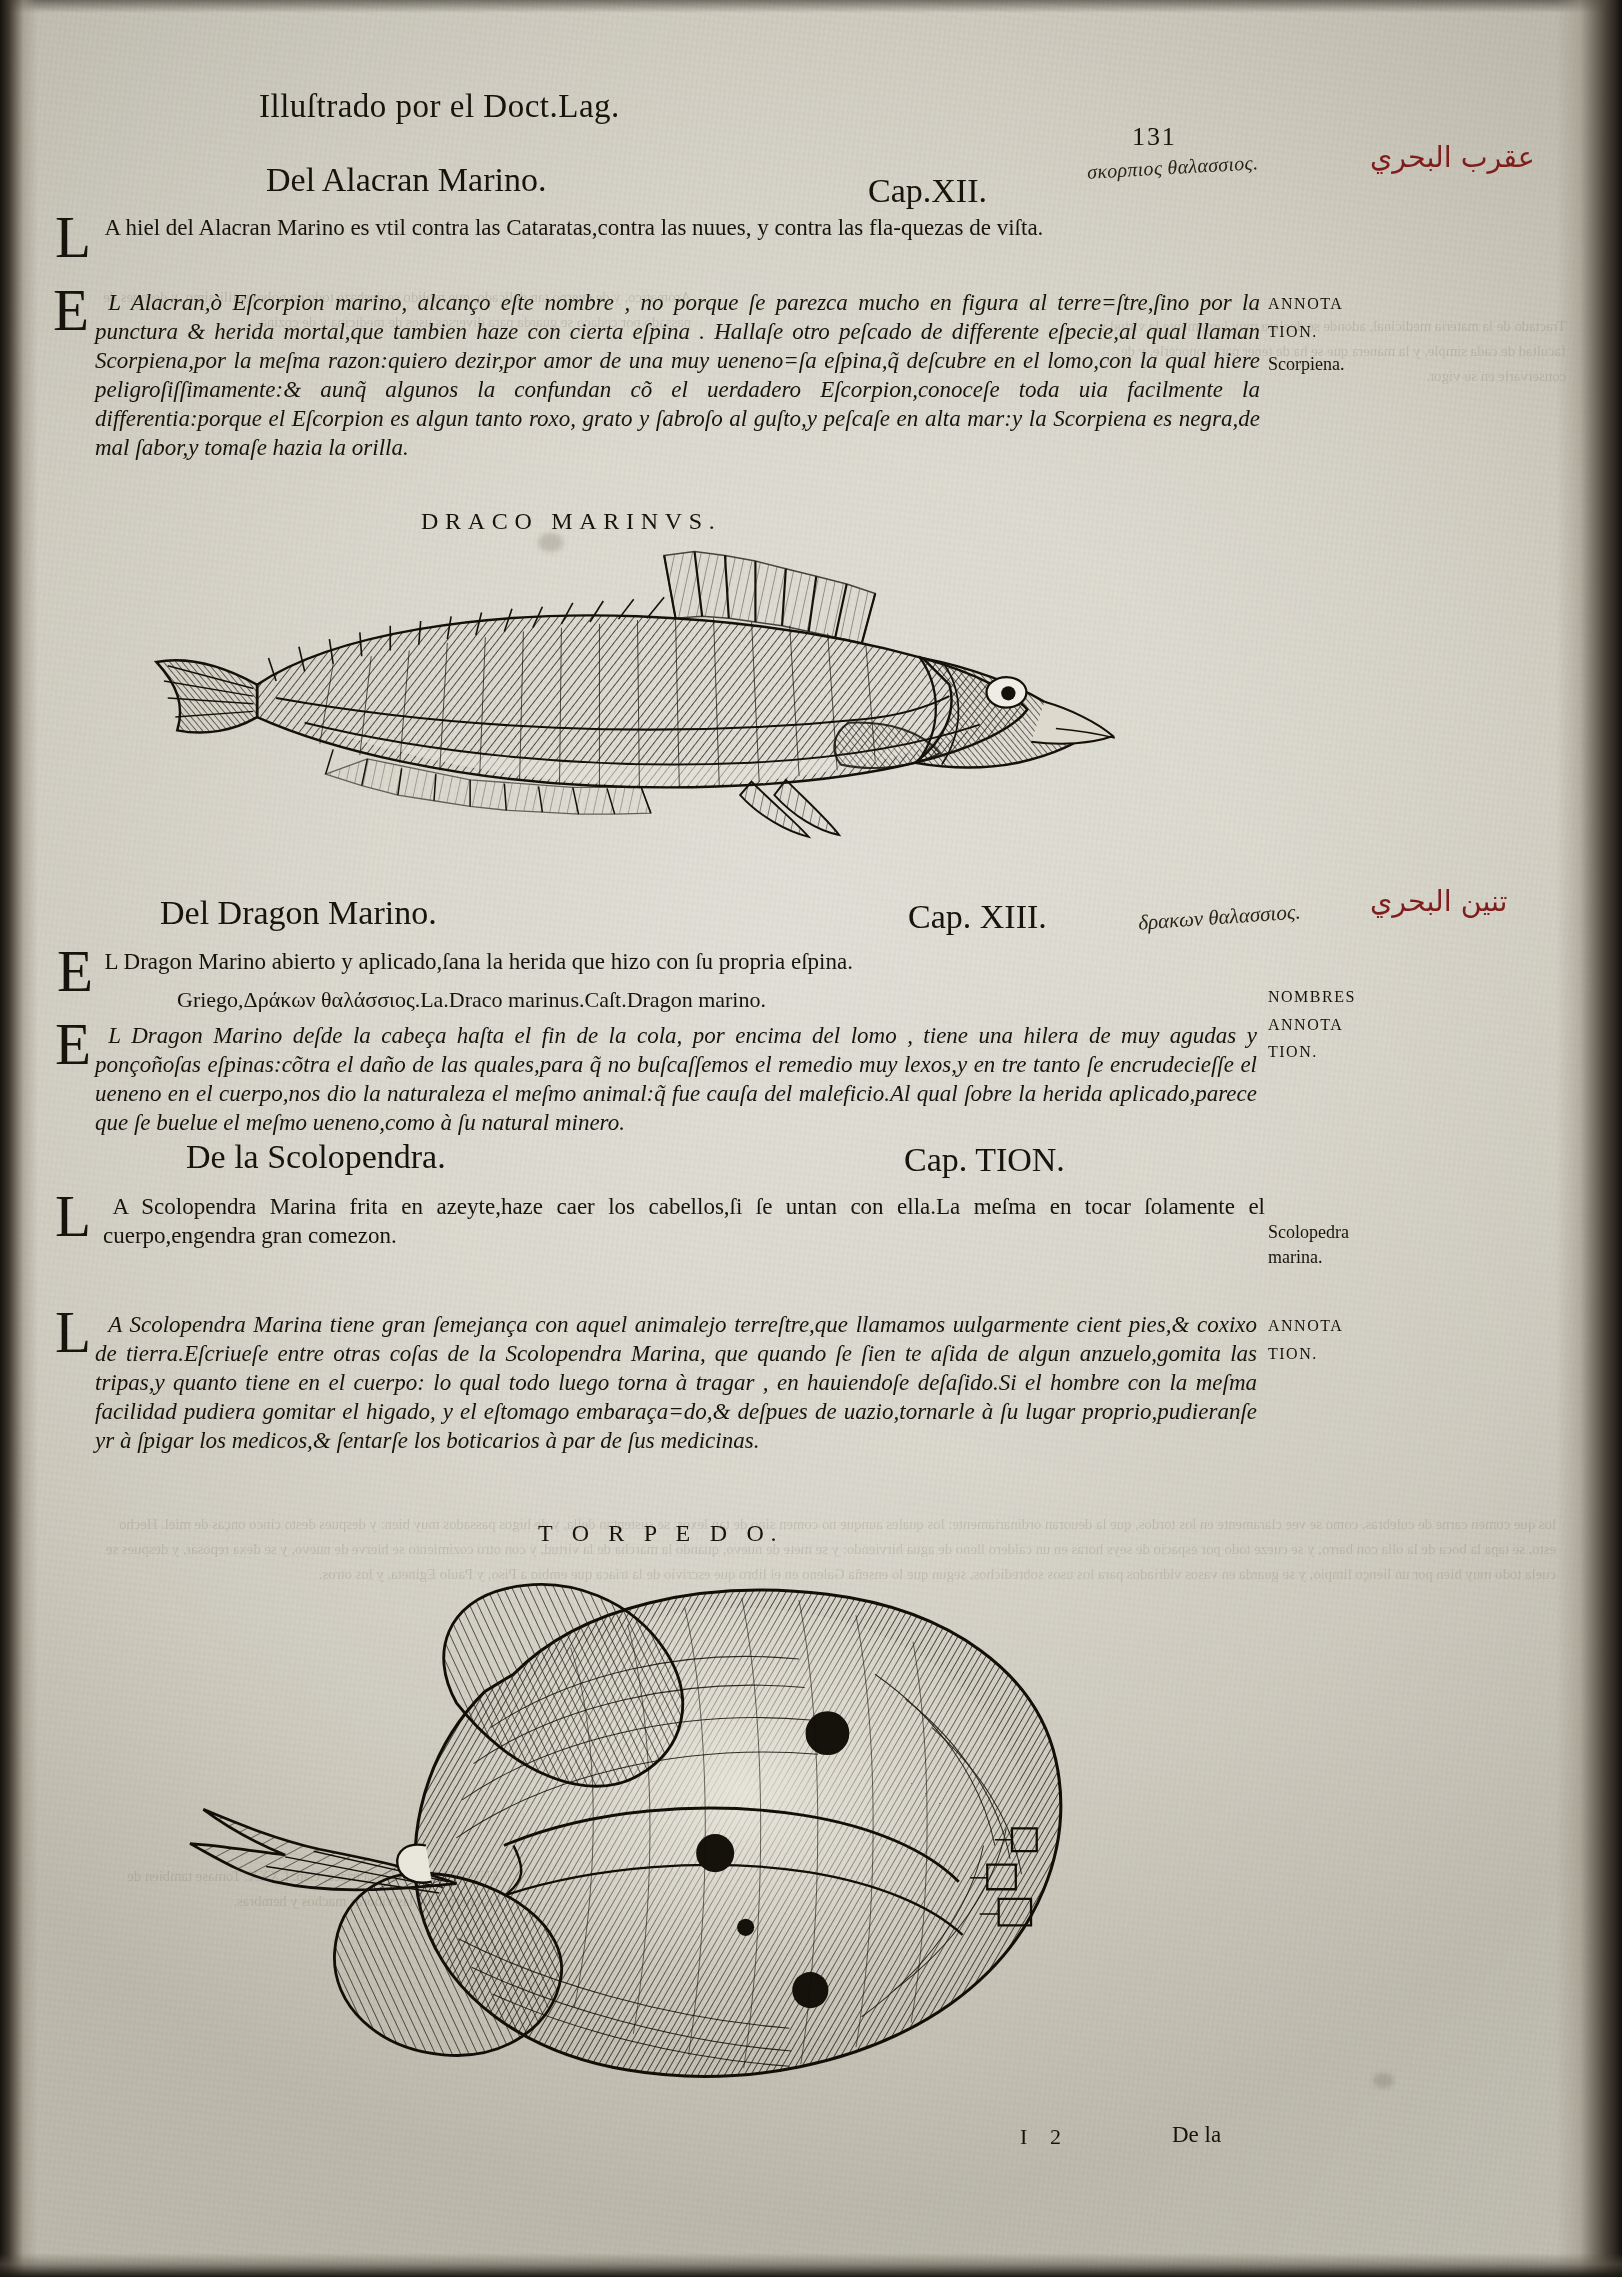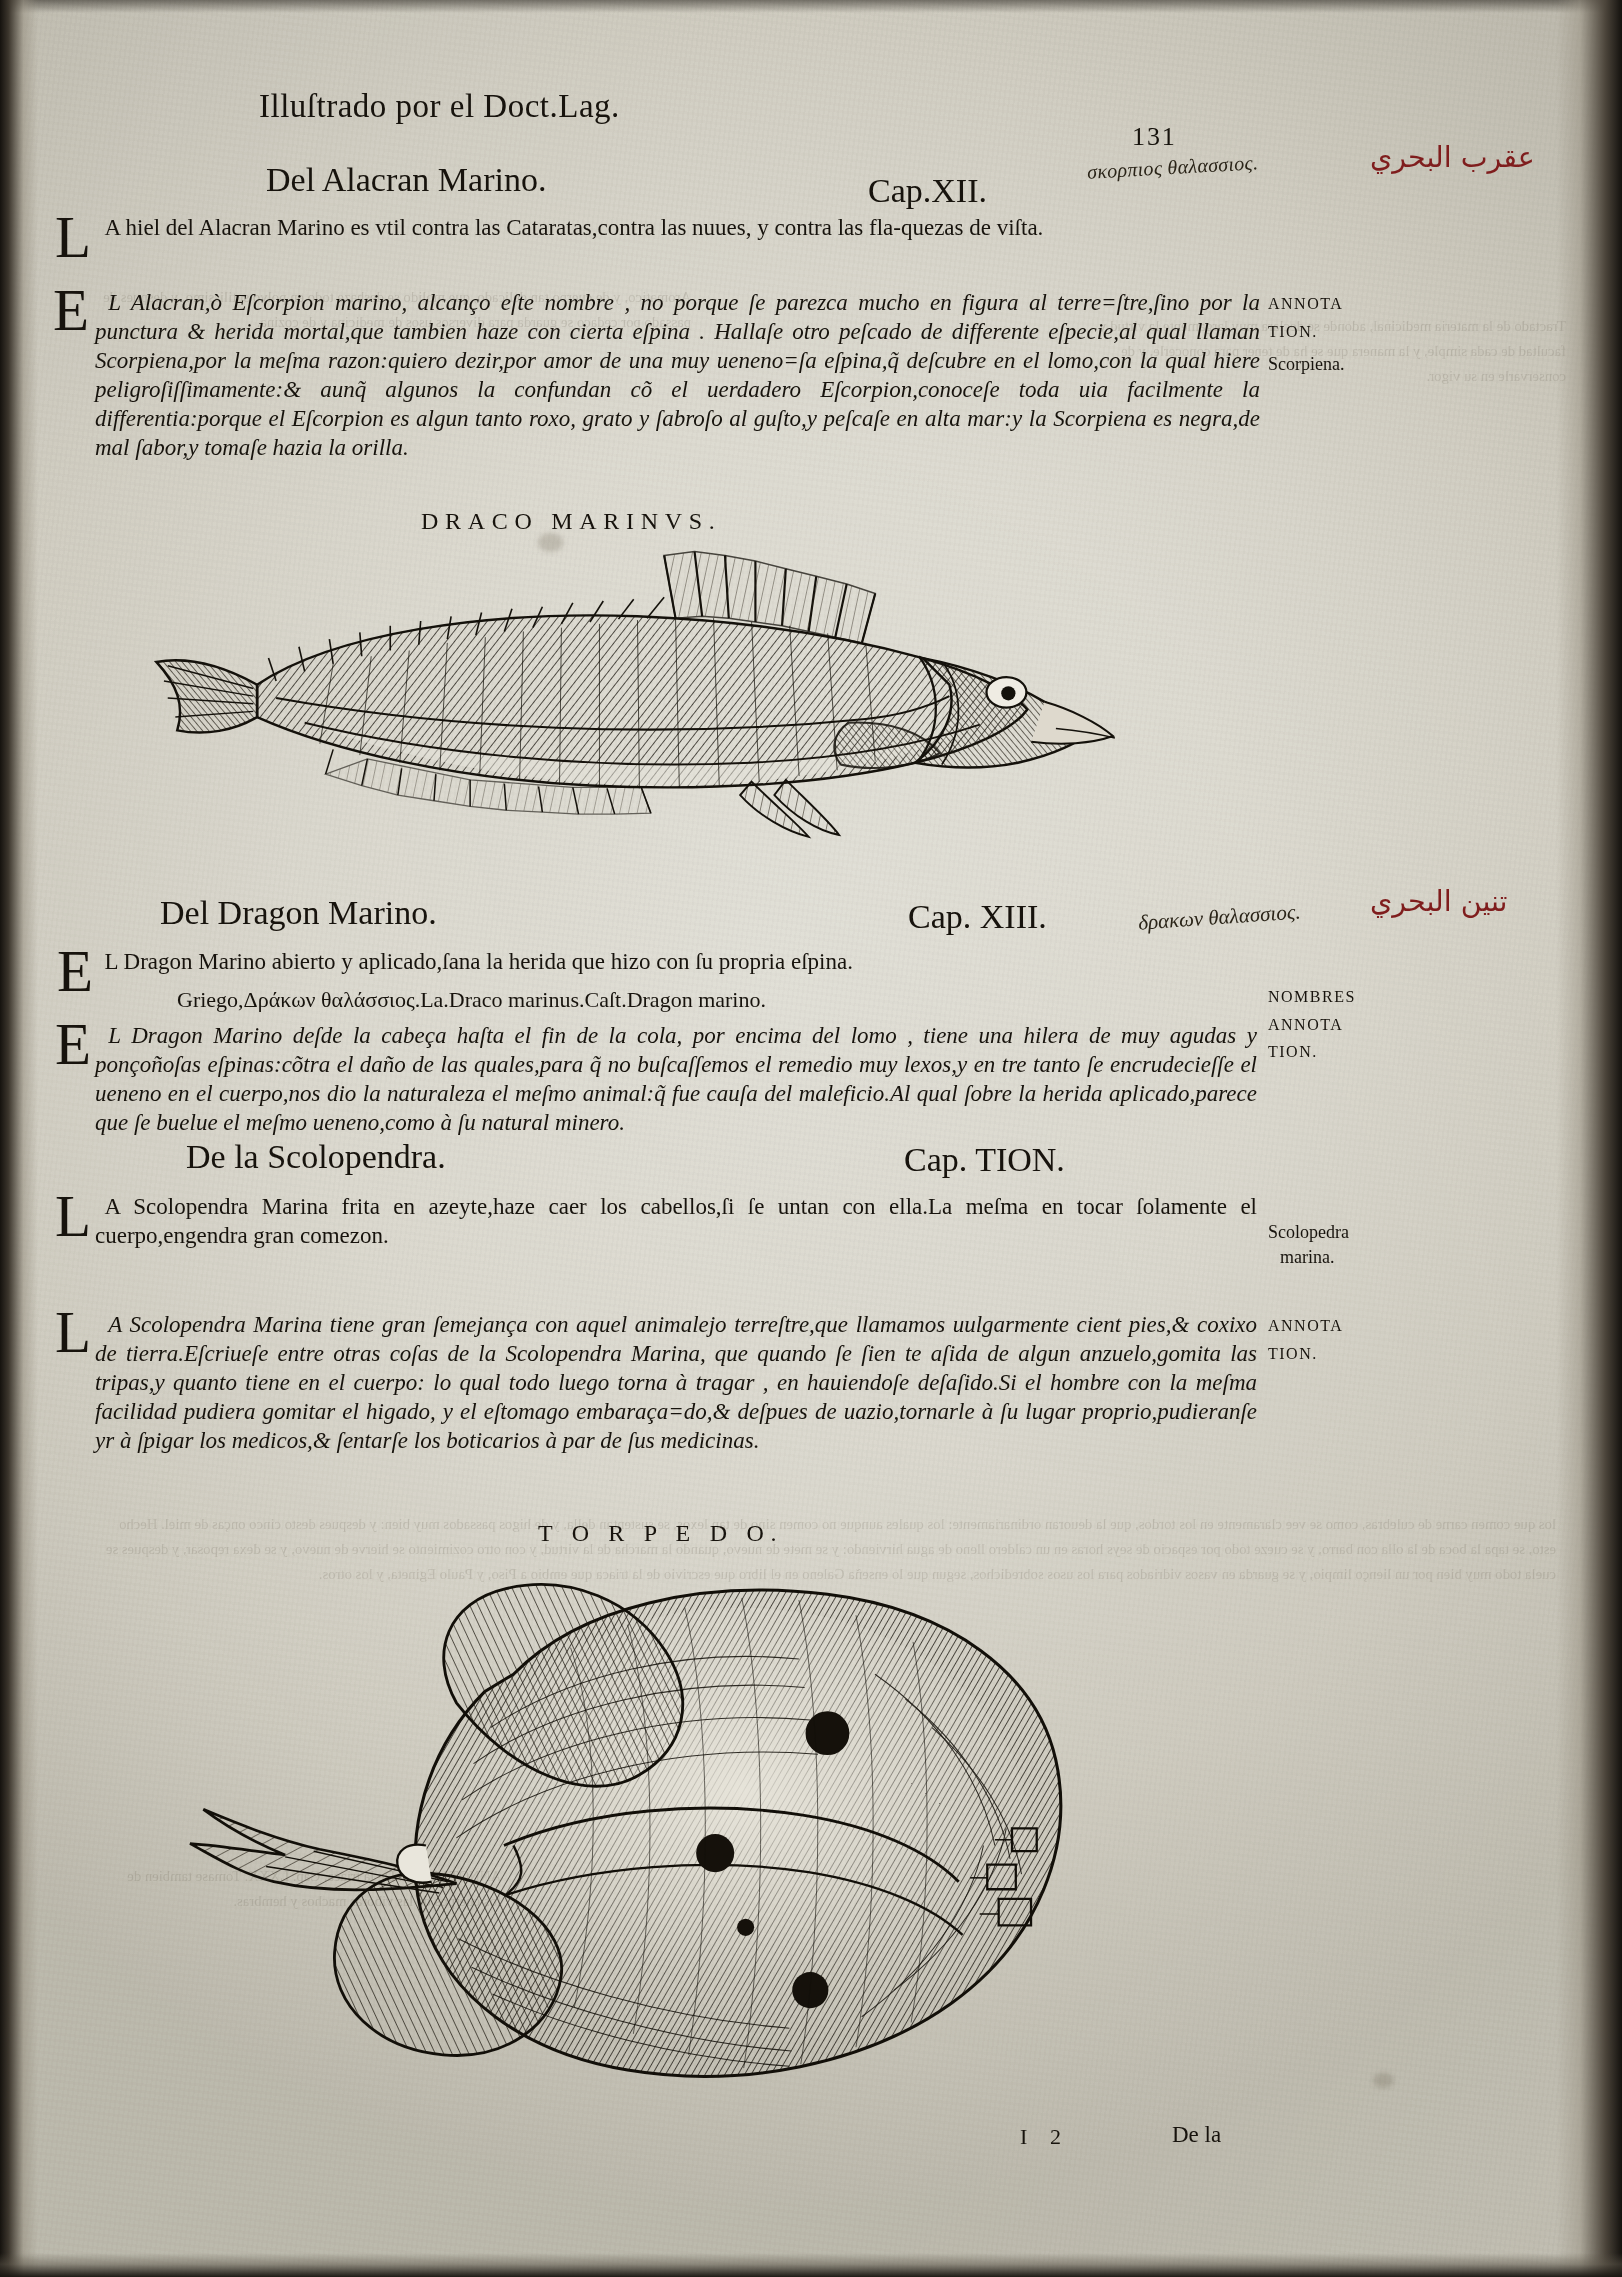--- a/index.html
+++ b/index.html
@@ -254,24 +254,24 @@
   <div class="blk ink ital" style="left:95px;top:1021px;width:1162px;text-indent:13.3px;">L Dragon Marino deſde la cabeça haſta el fin de la cola, por encima del lomo , tiene una hilera de muy agudas y ponçoñoſas eſpinas:cõtra el daño de las quales,para q̃ no buſcaſſemos el remedio muy lexos,y en tre tanto ſe encrudecieſſe el ueneno en el cuerpo,nos dio la naturaleza el meſmo animal:q̃ fue cauſa del maleficio.Al qual ſobre la herida aplicado,parece que ſe buelue el meſmo ueneno,como à ſu natural minero.</div>
 
   <div class="blk ink smallcapmarg" style="left:1268px;top:986px;">Nombres</div>
   <div class="blk ink smallcapmarg" style="left:1268px;top:1014px;">Annota</div>
   <div class="blk ink smallcapmarg" style="left:1268px;top:1041px;">tion.</div>
 
   <div class="blk ink chaphead" style="left:186px;top:1138px;">De la Scolopendra.</div>
   <div class="blk ink chaphead" style="left:904px;top:1141px;">Cap.  TION.</div>
 
   <div class="blk ink dropcap" style="left:55px;top:1192px;">L</div>
-  <div class="blk ink rom" style="left:95px;top:1193px;width:1162px;text-indent:9.5px;">A Scolopendra Marina frita en azeyte,haze caer los cabellos,ſi ſe untan con ella.La meſma en tocar ſolamente el cuerpo,engendra gran comezon.</div>
+  <div class="blk ink rom" style="left:103px;top:1193px;width:1162px;text-indent:9.5px;">A Scolopendra Marina frita en azeyte,haze caer los cabellos,ſi ſe untan con ella.La meſma en tocar ſolamente el cuerpo,engendra gran comezon.</div>
 
   <div class="blk ink margtxt" style="left:1268px;top:1221px;">Scolopedra</div>
-  <div class="blk ink margtxt" style="left:1268px;top:1246px;margin-left:12px;">marina.</div>
+  <div class="blk ink margtxt" style="left:1268px;top:1246px;">marina.</div>
 
   <div class="blk ink dropcap" style="left:55px;top:1308px;">L</div>
   <div class="blk ink ital" style="left:95px;top:1310px;width:1162px;text-indent:13.3px;">A Scolopendra Marina tiene gran ſemejança con aquel animalejo terreſtre,que llamamos uulgarmente cient pies,&amp; coxixo de tierra.Eſcriueſe entre otras coſas de la Scolopendra Marina, que quando ſe ſien te aſida de algun anzuelo,gomita las tripas,y quanto tiene en el cuerpo: lo qual todo luego torna à tragar , en hauiendoſe deſaſido.Si el hombre con la meſma facilidad pudiera gomitar el higado, y el eſtomago embaraça=do,&amp; deſpues de uazio,tornarle à ſu lugar proprio,pudieranſe yr à ſpigar los medicos,&amp; ſentarſe los boticarios à par de ſus medicinas.</div>
 
   <div class="blk ink smallcapmarg" style="left:1268px;top:1315px;">Annota</div>
   <div class="blk ink smallcapmarg" style="left:1268px;top:1343px;">tion.</div>
 
   <div class="blk ink caption" style="left:538px;top:1520px;">T O R P E D O.</div>
 
   <div class="cut" style="left:171px;top:1560px;width:1056px;height:571px;">

